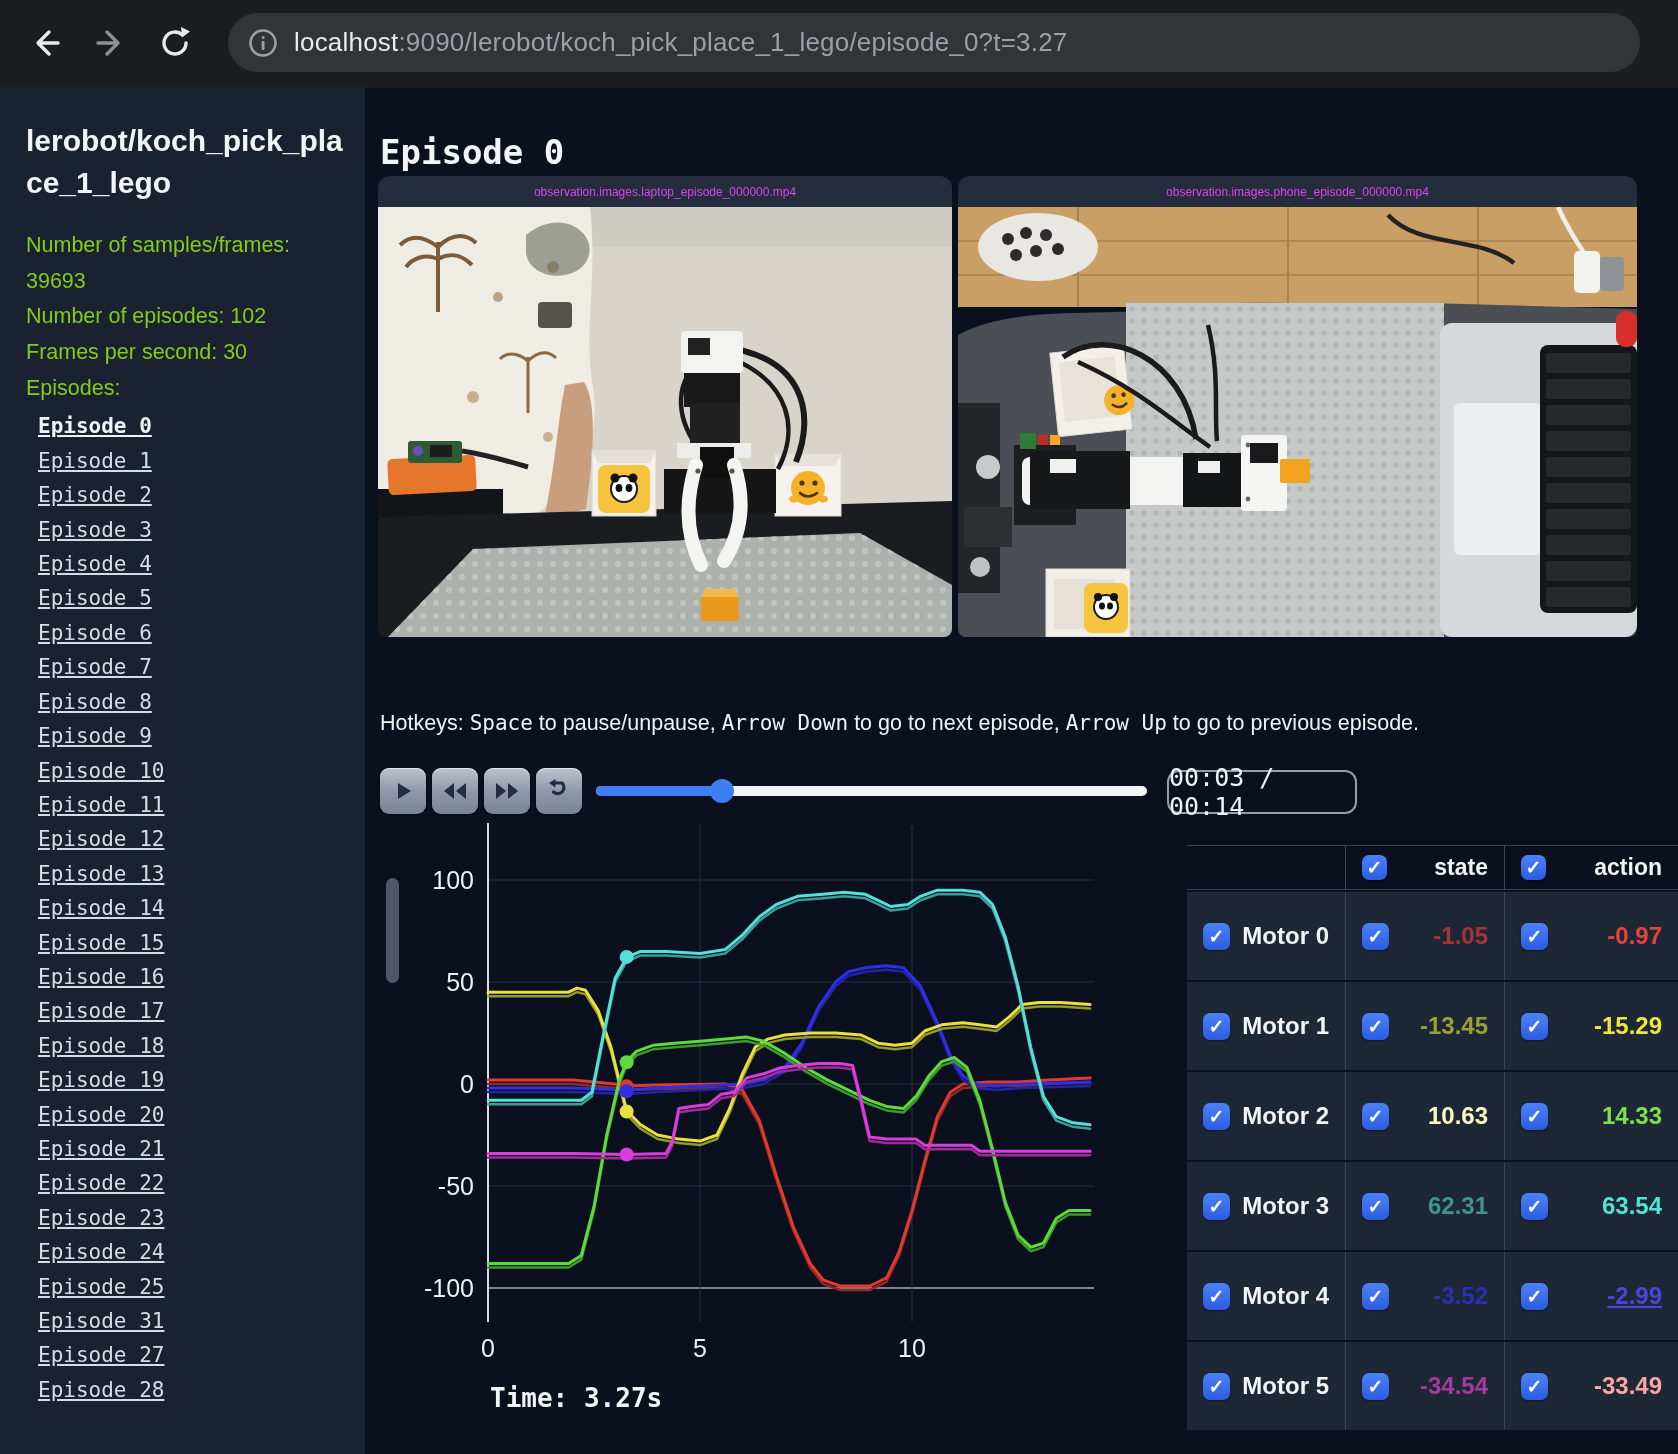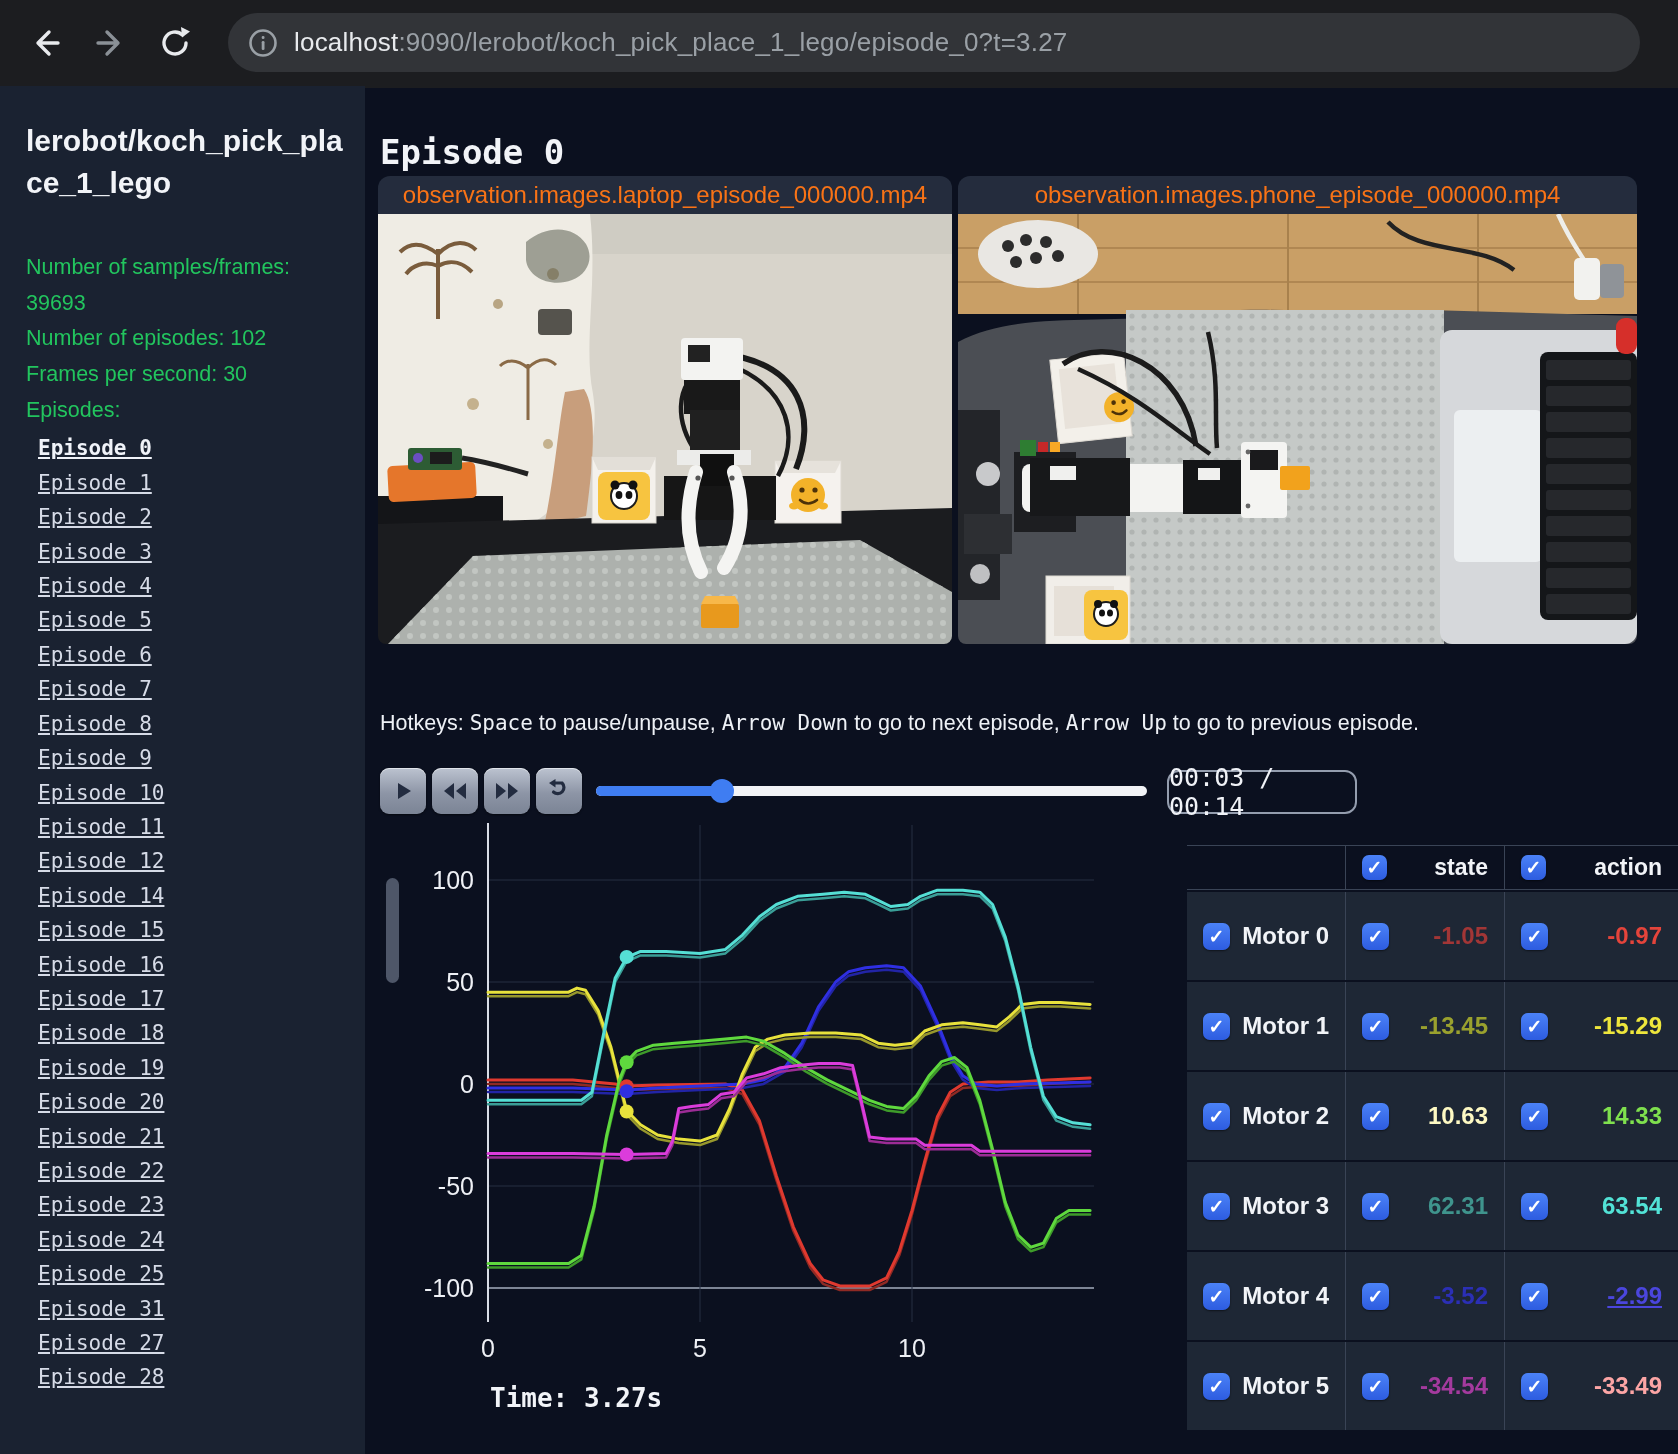--- a/index.html
+++ b/index.html
@@ -11,34 +11,34 @@
   .nav-ico{position:absolute;top:20px;width:46px;height:46px;display:flex;align-items:center;justify-content:center;cursor:pointer;}
   .url-pill{position:absolute;left:228px;top:13px;width:1412px;height:59px;background:#323438;border-radius:30px;
     display:flex;align-items:center;cursor:text;}
   .url-text{font-size:26px;margin-left:14px;letter-spacing:.2px;white-space:nowrap;}
   .url-host{color:#e8eaed;}
   .url-rest{color:#9aa0a6;}
 
   
   .sidebar{position:absolute;left:0;top:86px;width:365px;height:1368px;background:#1a2231;overflow:hidden;}
   .ds-title{margin:34px 22px 0 26px;font-size:30px;line-height:1.4;font-weight:bold;color:#f2f4f8;word-break:break-all;}
-  .ds-info{margin:46px 22px 0 26px;font-size:21.5px;line-height:1.66;color:#22c55e;}
+  .ds-info{margin:24px 22px 0 26px;font-size:21.5px;line-height:1.66;color:#84cc16;}
   .ep-list{list-style:none;margin:4px 0 0 0;padding:0 0 0 38px;}
   .ep-list li{line-height:33.4px;}
   .ep-list a{font-family:"DejaVu Sans Mono",monospace;font-size:21px;color:#d6dbe7;text-decoration:underline;cursor:pointer;}
   .ep-list a.active{font-weight:bold;color:#f0f3f9;}
   .scroll-thumb{position:absolute;left:386px;top:878px;width:13px;height:105px;border-radius:7px;background:#4e5668;}
 
   
   .page-title{position:absolute;left:380px;top:104px;font-family:"DejaVu Sans Mono",monospace;
     font-weight:bold;font-size:34px;color:#f2f4f8;}
 
   .video-card{position:absolute;top:176px;}
-  .video-card .vhead{height:38px;background:#242c3d;border-radius:12px 12px 0 0;
-    display:flex;align-items:center;justify-content:center;font-size:24px;color:#f97316;}
+  .video-card .vhead{height:31px;background:#242c3d;border-radius:12px 12px 0 0;
+    display:flex;align-items:center;justify-content:center;font-size:12px;color:#d946ef;}
   .video-card svg{display:block;border-radius:0 0 8px 8px;}
   .vc-left{left:378px;width:574px;}
   .vc-right{left:958px;width:679px;}
 
   .hotkeys{position:absolute;left:380px;top:711px;font-size:21.5px;color:#eef1f6;white-space:nowrap;}
   .hotkeys .mono{font-size:21px;}
 
   
   .controls{position:absolute;left:380px;top:768px;height:50px;width:1000px;}
   .pbtn{position:absolute;top:0;width:46px;height:46px;border:none;border-radius:9px;cursor:pointer;
@@ -125,20 +125,21 @@
       <li><a>Episode 3</a></li>
       <li><a>Episode 4</a></li>
       <li><a>Episode 5</a></li>
       <li><a>Episode 6</a></li>
       <li><a>Episode 7</a></li>
       <li><a>Episode 8</a></li>
       <li><a>Episode 9</a></li>
       <li><a>Episode 10</a></li>
       <li><a>Episode 11</a></li>
       <li><a>Episode 12</a></li>
+      <li><a>Episode 13</a></li>
       <li><a>Episode 14</a></li>
       <li><a>Episode 15</a></li>
       <li><a>Episode 16</a></li>
       <li><a>Episode 17</a></li>
       <li><a>Episode 18</a></li>
       <li><a>Episode 19</a></li>
       <li><a>Episode 20</a></li>
       <li><a>Episode 21</a></li>
       <li><a>Episode 22</a></li>
       <li><a>Episode 23</a></li>

